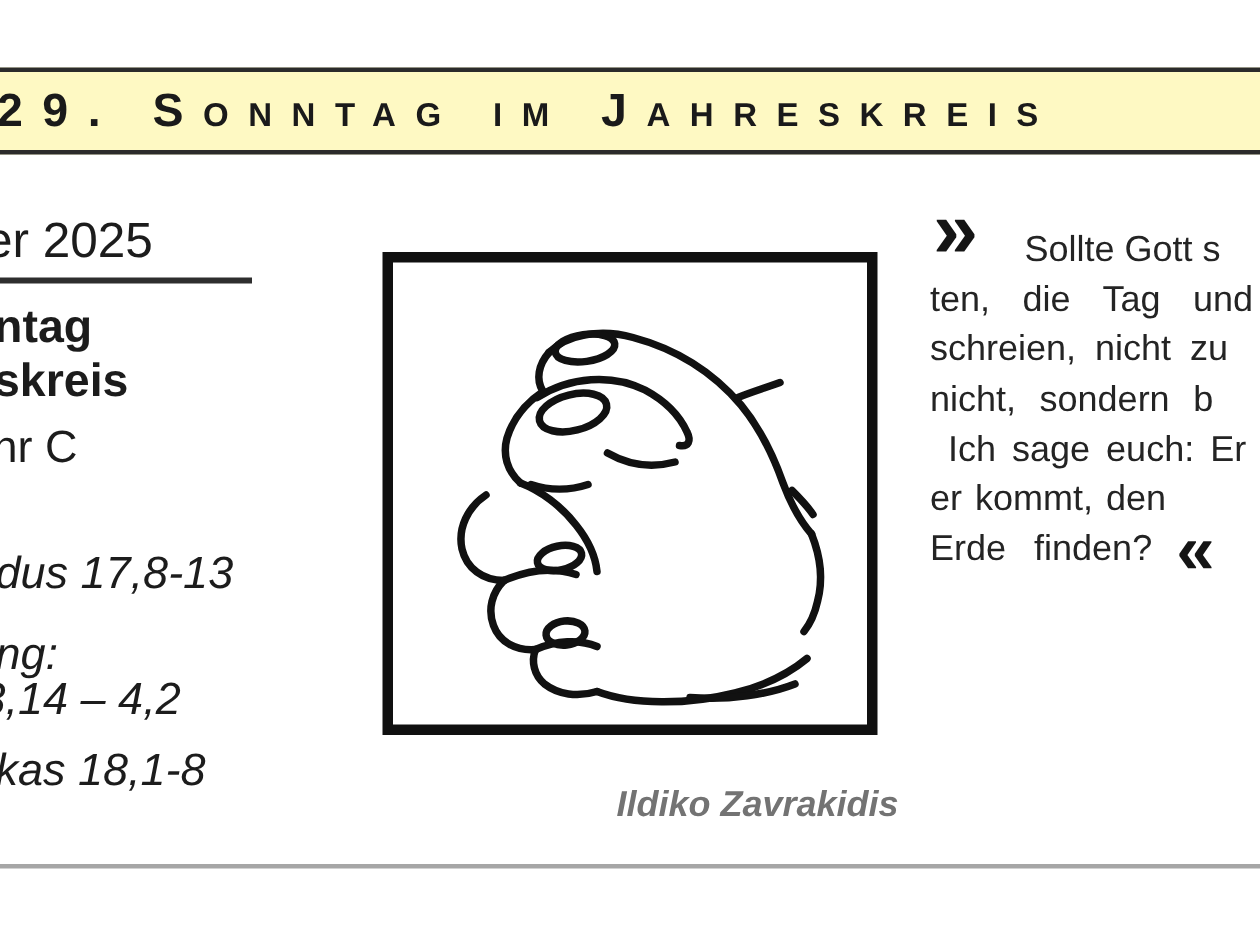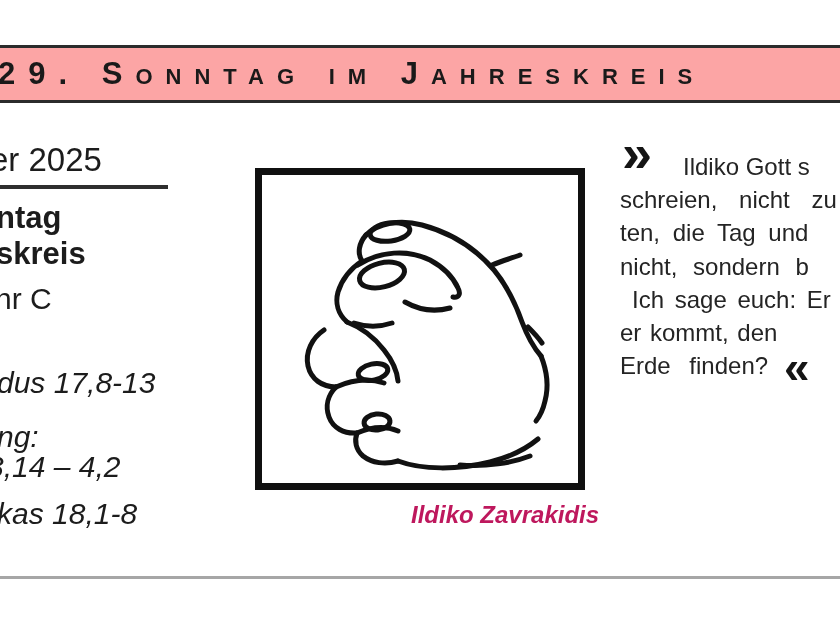--- a/index.html
+++ b/index.html
@@ -5,21 +5,21 @@
   html,body{margin:0;padding:0;}
   body{
     width:840px;height:630px;position:relative;overflow:hidden;
     background:#ffffff;
     font-family:"Liberation Sans", sans-serif;
     color:#1c1c1c;
   }
   
   .banner{
     position:absolute;left:0;top:45px;width:840px;height:58px;
-    background:#fca5a5;
+    background:#fef9c3;
     border-top:3px solid #2b2b2b;border-bottom:3px solid #2b2b2b;
     box-sizing:border-box;
     display:flex;align-items:center;
     overflow:hidden;
   }
   .banner-title{
     white-space:nowrap;
     font-variant:small-caps;
     font-weight:bold;
     font-size:31px;
@@ -39,22 +39,22 @@
   .lc-r1{top:420px;left:-3px;}
   .lc-r2{top:450px;left:-13px;}
   .lc-r3{top:497px;left:-3px;}
   
   .art-frame{
     position:absolute;left:255px;top:168px;width:330px;height:322px;
     box-sizing:border-box;border:7px solid #101010;background:#fff;
   }
   .art-frame svg{display:block;width:100%;height:100%;}
   .art-caption{
-    position:absolute;left:411px;top:501px;
-    font-size:24px;font-weight:bold;font-style:italic;color:#be185d;
+    position:absolute;left:411px;top:523px;
+    font-size:24px;font-weight:bold;font-style:italic;color:#737373;
     white-space:nowrap;
   }
   
   .quote{position:absolute;left:620px;top:0;width:230px;height:630px;}
   .q-line{position:absolute;left:0;white-space:nowrap;font-size:24px;color:#242424;}
   .q-line:nth-child(1){top:153px;left:63px;}
   .q-line:nth-child(2){top:186px;word-spacing:15px;}
   .q-line:nth-child(3){top:219px;word-spacing:6px;}
   .q-line:nth-child(4){top:253px;word-spacing:9px;}
   .q-line:nth-child(5){top:286px;word-spacing:4px;margin-left:12px;}
@@ -127,22 +127,22 @@
 
     <path d="M230 90 C240 86 250 83 258 80"></path>
     <path d="M266 152 C271 157 276 162 280 168"></path>
   </svg>
 </div>
 <div class="art-caption">Ildiko Zavrakidis</div>
 
 <div class="q-open">»</div>
 
 <div class="quote">
-  <div class="q-line">Ildiko Gott s</div>
+  <div class="q-line">Sollte Gott s</div>
+  <div class="q-line">ten, die Tag und</div>
   <div class="q-line">schreien, nicht zu</div>
-  <div class="q-line">ten, die Tag und</div>
   <div class="q-line">nicht, sondern b</div>
   <div class="q-line">Ich sage euch: Er</div>
   <div class="q-line">er kommt, den</div>
   <div class="q-line"><span>Erde finden?</span><span class="q-close">«</span></div>
 </div>
 
 <div class="bottom-rule"></div>
 
 </body></html>

